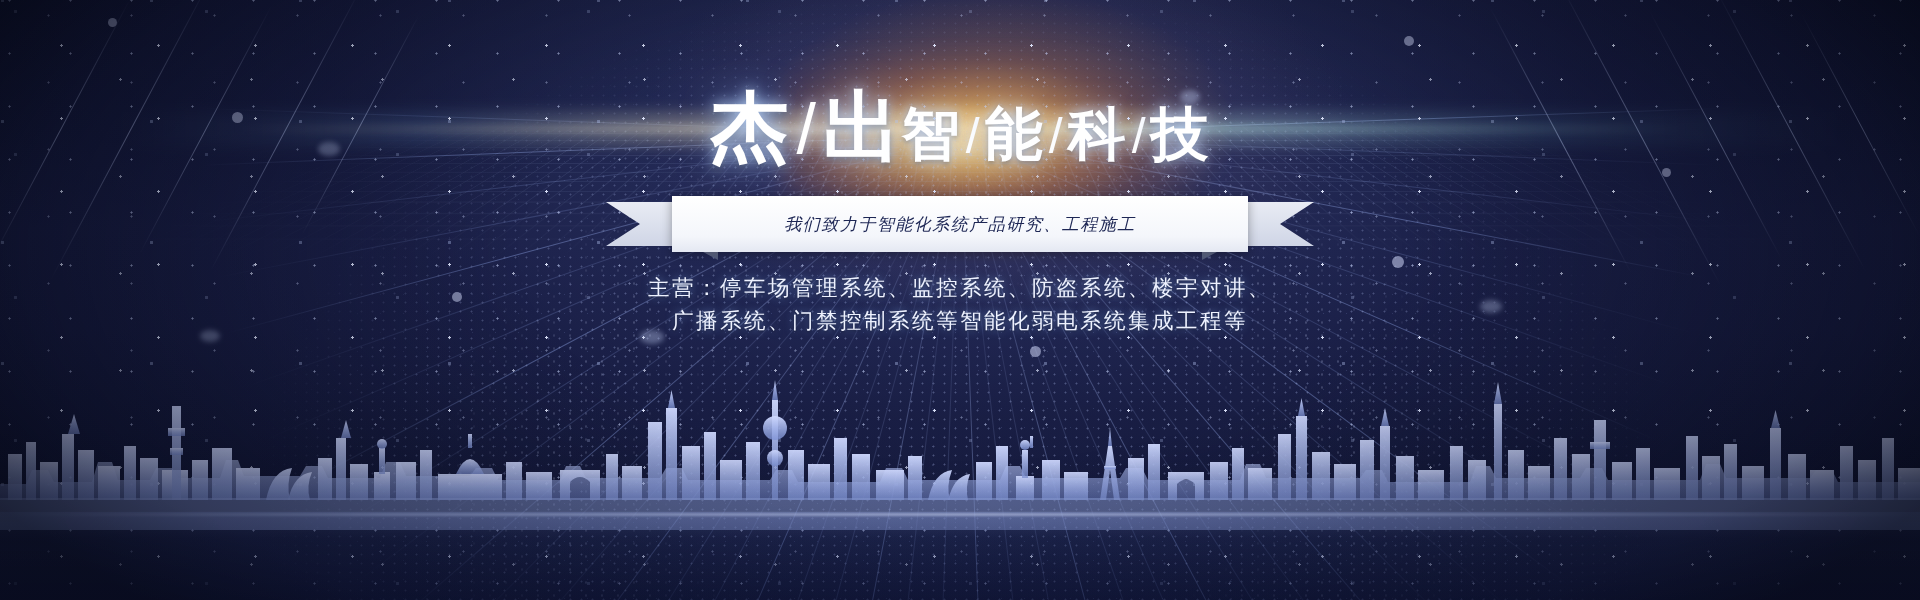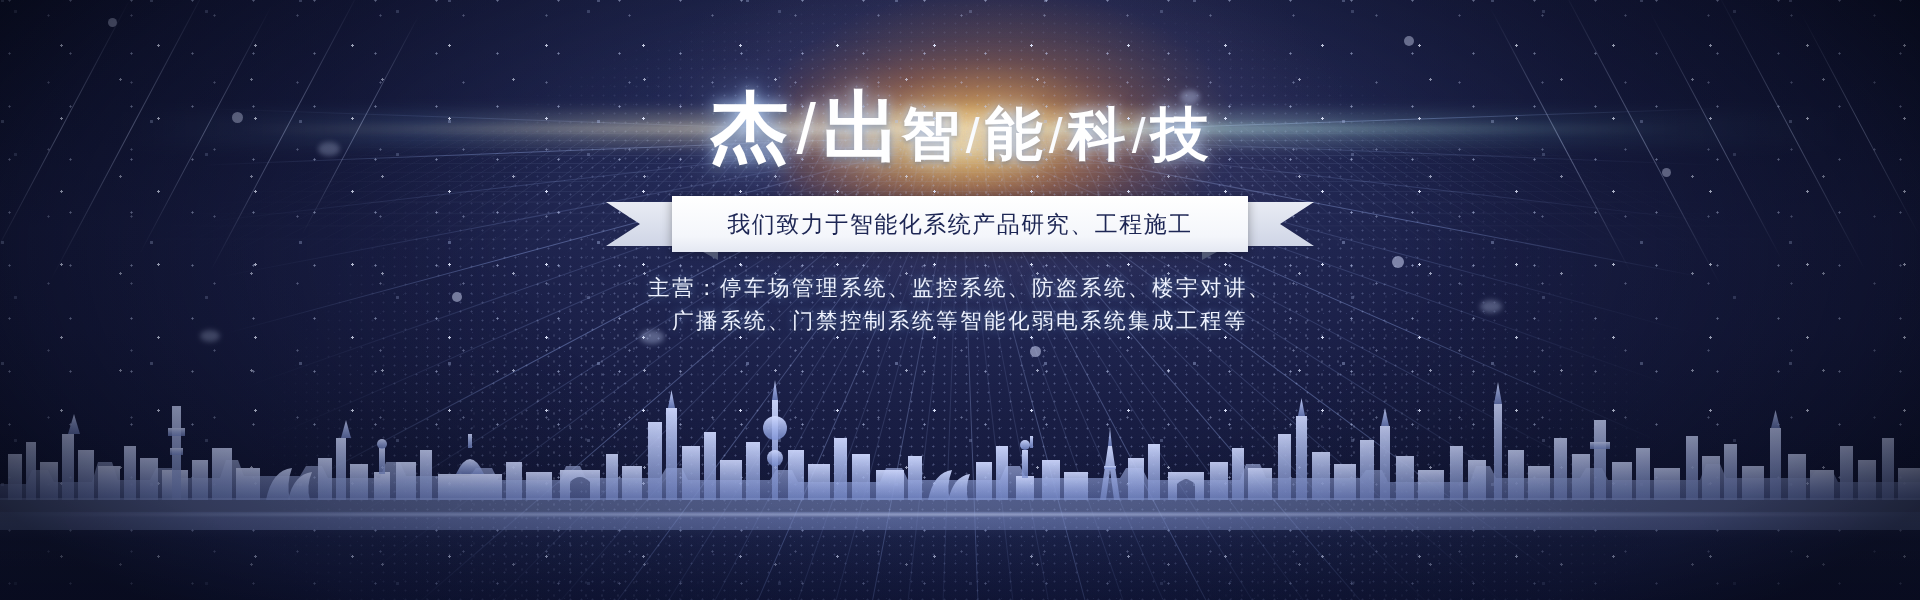--- a/index.html
+++ b/index.html
@@ -175,21 +175,21 @@
   .ribbon-fold.l{left:64px;clip-path:polygon(0 0,100% 0,100% 100%);}
   .ribbon-fold.r{right:64px;clip-path:polygon(0 0,100% 0,0 100%);}
   .ribbon-main{
     position:relative;z-index:3;
     width:576px;height:56px;
     background:linear-gradient(180deg,#ffffff 0%,#f4f6fb 72%,#e4e8f2 100%);
     display:flex;align-items:center;justify-content:center;
     box-shadow:0 2px 10px rgba(0,0,0,0.35);
   }
   .ribbon-text{
-    font-size:23px;color:#1d2654;letter-spacing:1.5px;font-weight:400;white-space:nowrap;
+    font-size:17px;color:#1d2654;letter-spacing:1.5px;font-weight:400;white-space:nowrap;font-style:italic;
   }
 
   .desc{
     position:absolute;left:0;top:272px;width:100%;text-align:center;
   }
   .desc-line{
     font-size:21.5px;color:#eef2ff;letter-spacing:2.5px;line-height:33px;
     text-shadow:0 0 8px rgba(120,160,230,0.7),0 1px 3px rgba(0,0,0,0.5);
     white-space:nowrap;
   }

